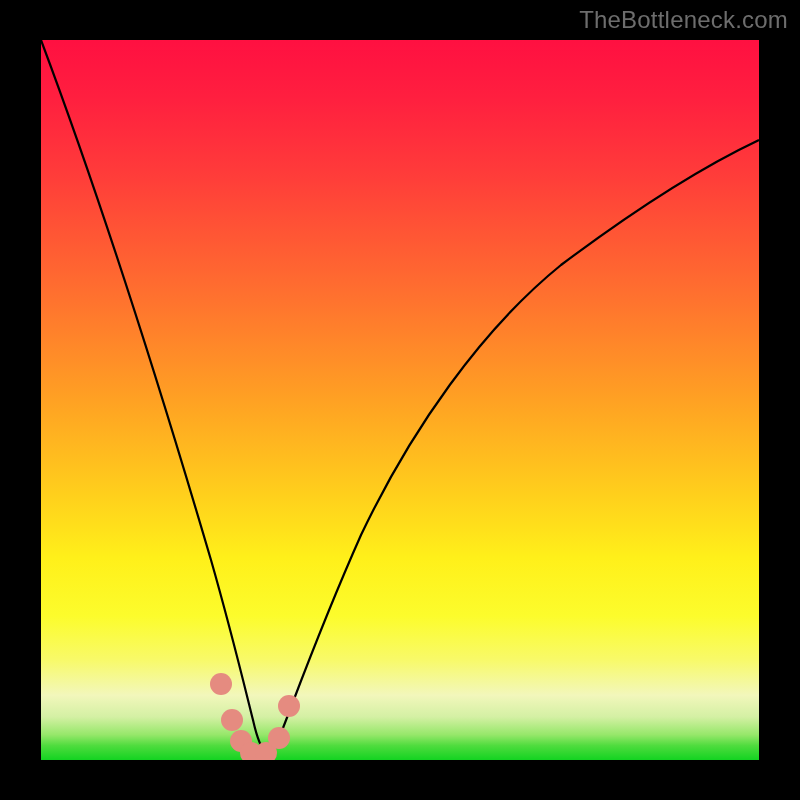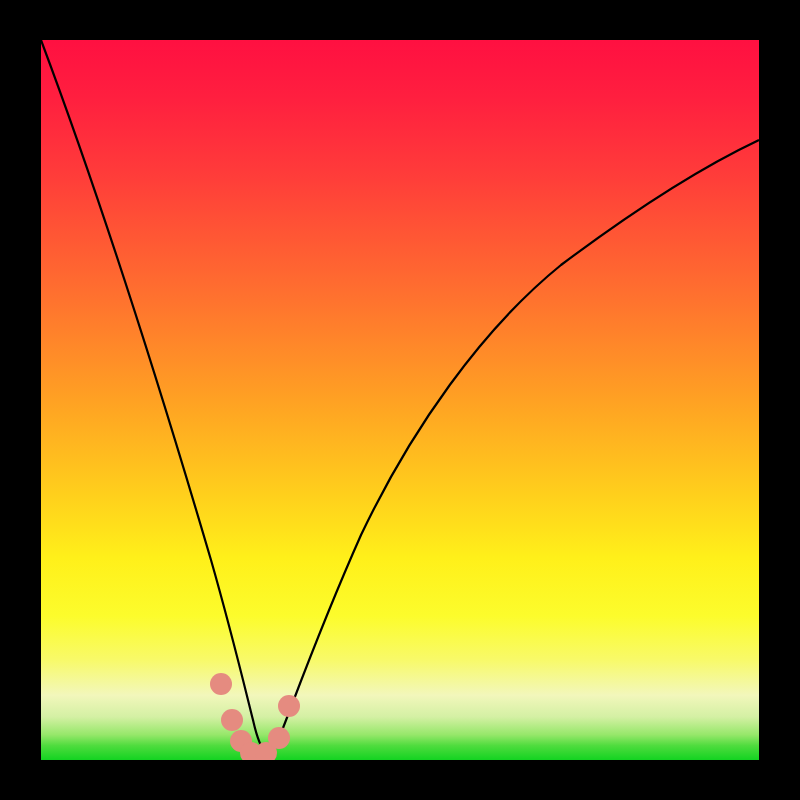--- a/index.html
+++ b/index.html
@@ -83,14 +83,15 @@
         <circle cx="200" cy="701" r="11"></circle>
         <circle cx="210" cy="713" r="11"></circle>
         <circle cx="225" cy="713" r="11"></circle>
         <circle cx="238" cy="698" r="11"></circle>
         <circle cx="248" cy="666" r="11"></circle>
       </g>
     </svg>
 
   </div>
 
+  <div class="watermark">TheBottleneck.com</div>
 
 </div>
 
 </body></html>

